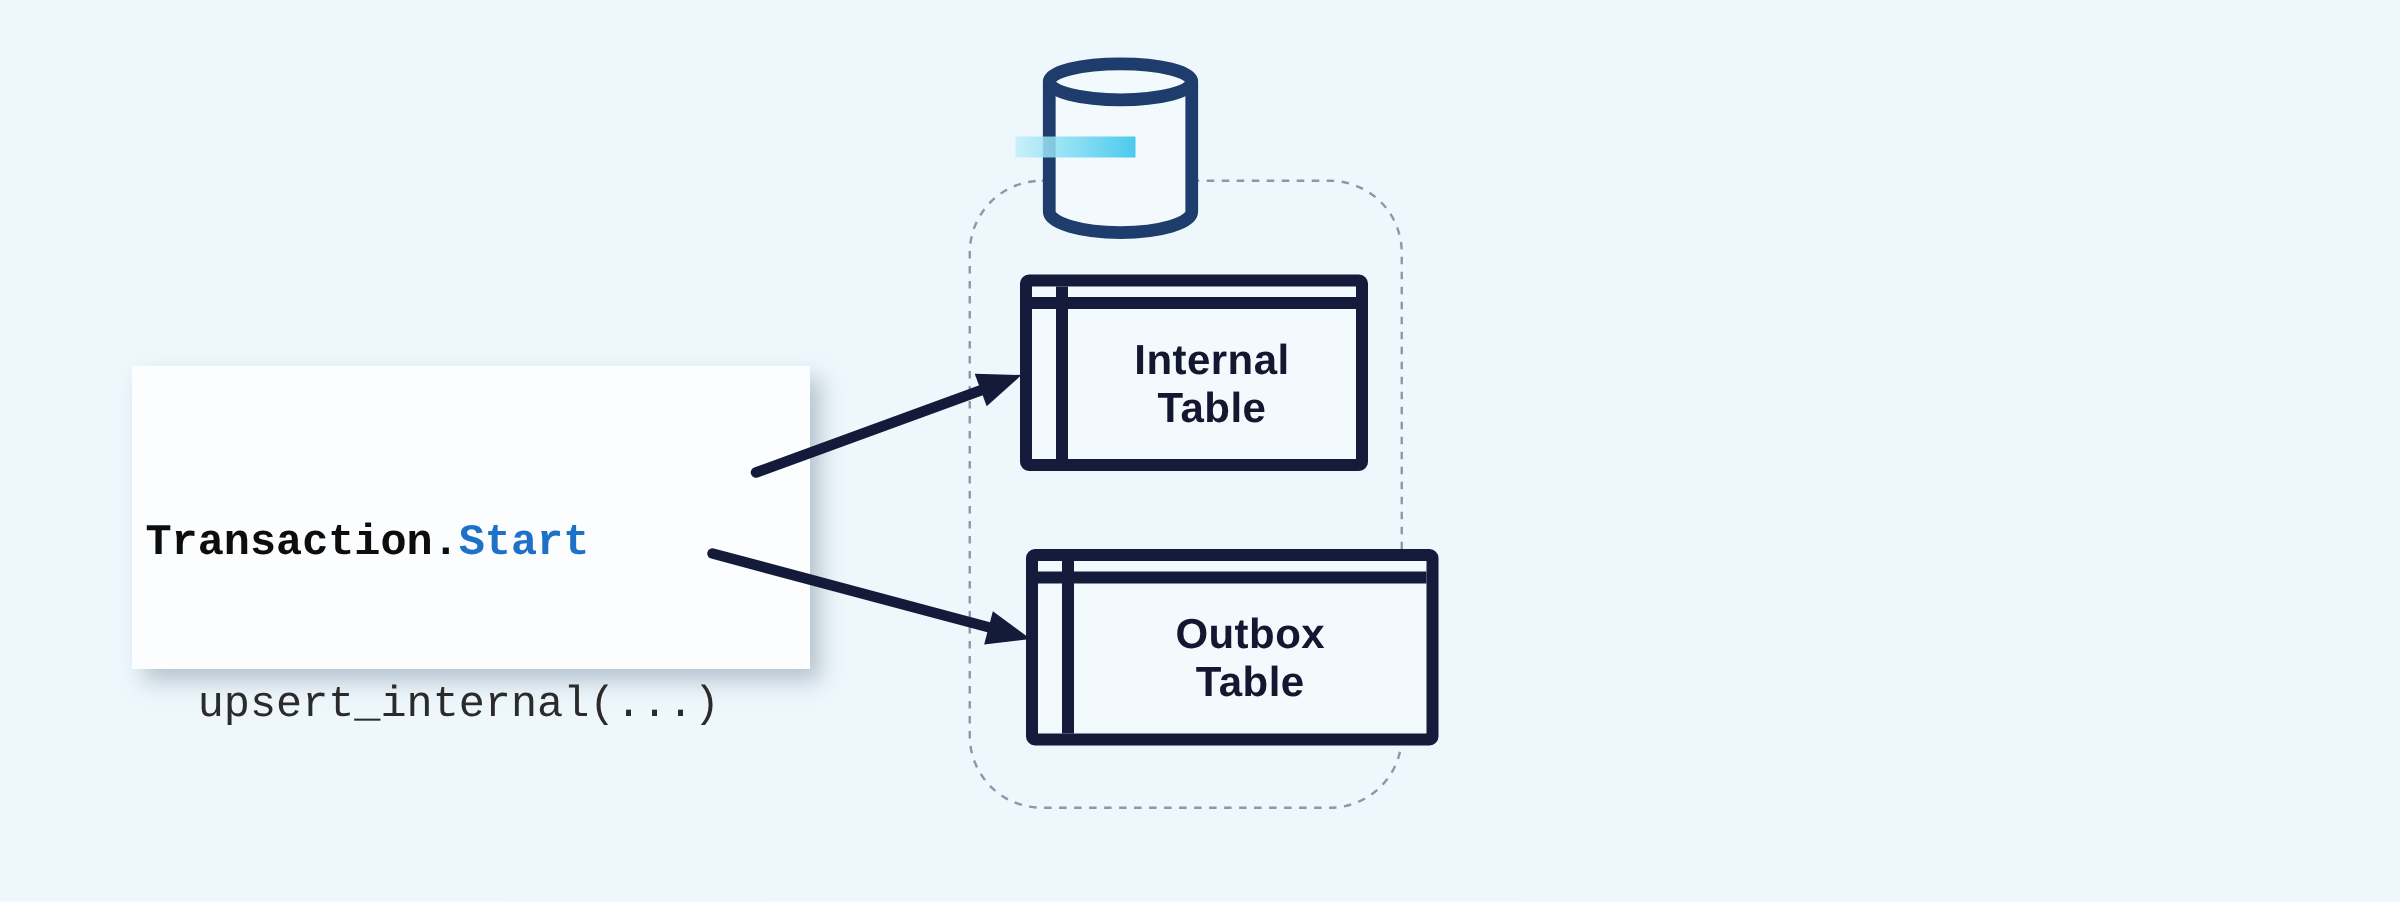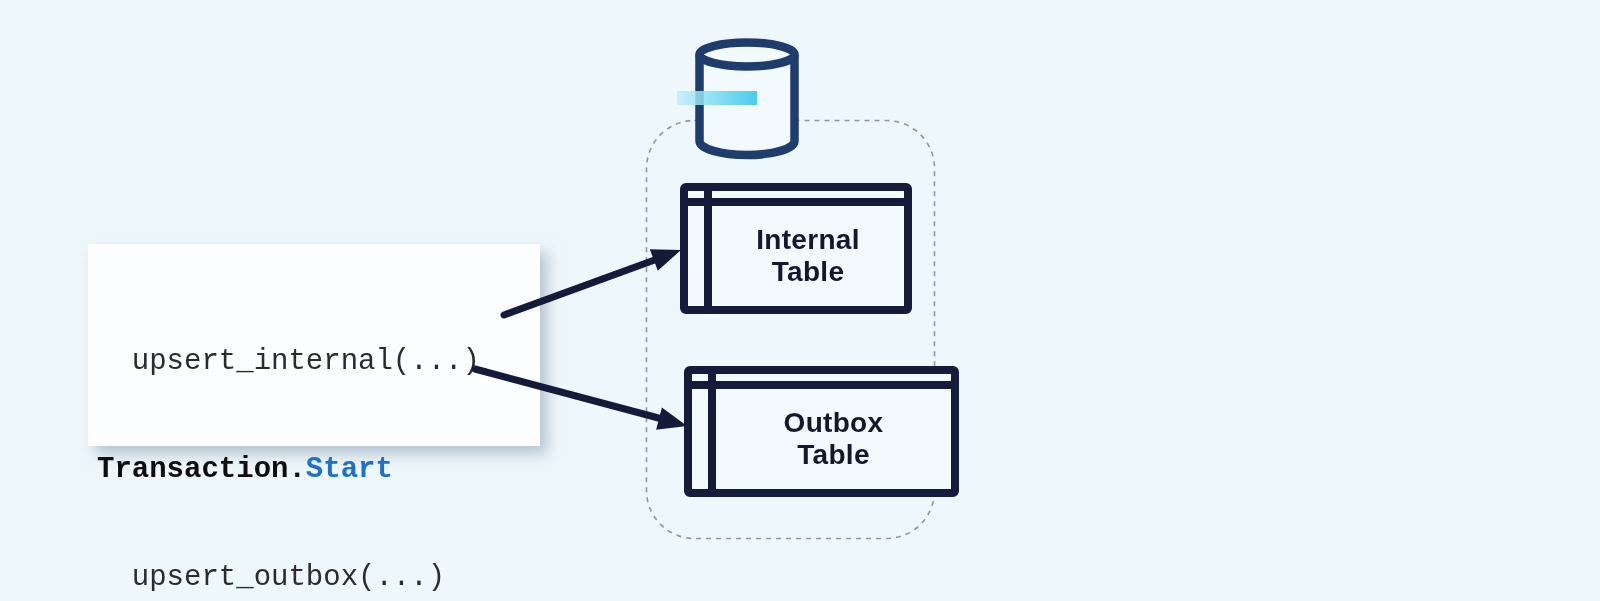--- a/index.html
+++ b/index.html
@@ -114,23 +114,22 @@
 
   <div class="table-icon tbl-outbox">
     <div class="tbl-vline"></div>
     <div class="tbl-hline"></div>
     <div class="tbl-label">Outbox
 Table</div>
   </div>
 
   <div class="code-block">
     <div class="code-inner">
+      <span class="code-line"><span class="stmt">Transaction.</span><span class="kw">Start</span></span>
       <span class="code-line">  upsert_internal(...)</span>
-      <span class="code-line"><span class="stmt">Transaction.</span><span class="kw">Start</span></span>
-      <span class="code-line">  upsert_outbox(...)</span>
       
     </div>
   </div>
 
   <svg class="arrows">
     <g>
       <line x1="504" y1="315" x2="660" y2="258" stroke="#141b3a" stroke-width="7" stroke-linecap="round"></line>
       <polygon points="681,250 657.8,270.8 649.8,249.2" fill="#141b3a"></polygon>
     </g>
     <g>

